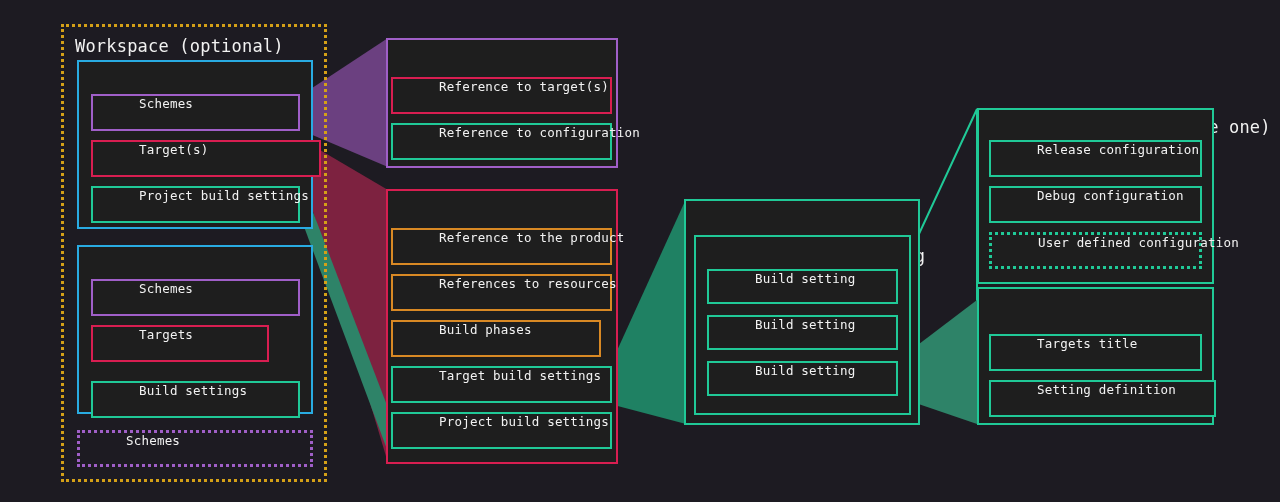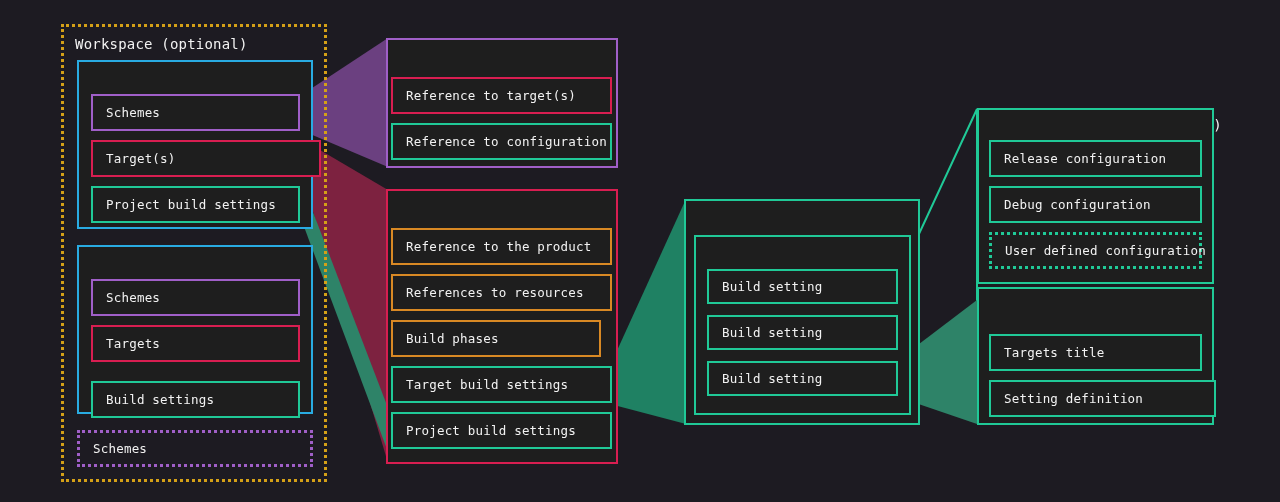--- a/index.html
+++ b/index.html
@@ -34,32 +34,33 @@
     background: #1e1e1e;
     border-style: solid;
     border-width: 2px;
     z-index: 2;
   }
   .box.dotted  { border-style: dotted; border-width: 3px; background: transparent; }
 
   .box-title {
     position: absolute;
     color: #f2f2f2;
-    font-size: 14px;
+    font-size: 17px;
     letter-spacing: 0.2px;
     white-space: nowrap;
   }
 
   .leaf {
     position: absolute;
     background: #1e1e1e;
     border: 2px solid;
     display: flex;
-    align-items: center;
+    align-items: flex-start;
     z-index: 3;
+    padding-left: 33px;
   }
   .leaf.dotted { border-style: dotted; border-width: 3px; }
   .leaf-label {
     color: #f2f2f2;
     font-size: 12.5px;
     letter-spacing: 0.2px;
     padding-left: 13px;
     white-space: nowrap;
   }
 </style>
@@ -99,21 +100,21 @@
   <div class="leaf" style="left:91px; top:186px; width:209px; height:37px; border-color:#20c997;">
     <span class="leaf-label">Project build settings</span>
   </div>
 
   <div class="box" style="left:77px; top:245px; width:236px; height:169px; border-color:#29abe2;"></div>
   <div class="box-title" style="left:91px; top:256px;">Project</div>
 
   <div class="leaf" style="left:91px; top:279px; width:209px; height:37px; border-color:#a05fc8;">
     <span class="leaf-label">Schemes</span>
   </div>
-  <div class="leaf" style="left:91px; top:325px; width:209px; height:37px; border-color:#d81e51;">
+  <div class="leaf" style="left:91px; top:325px; width:178px; height:37px; border-color:#d81e51;">
     <span class="leaf-label">Targets</span>
   </div>
   <div class="leaf" style="left:91px; top:381px; width:209px; height:37px; border-color:#20c997;">
     <span class="leaf-label">Build settings</span>
   </div>
 
   <div class="leaf dotted" style="left:77px; top:430px; width:236px; height:37px; border-color:#a05fc8; background:transparent;">
     <span class="leaf-label">Schemes</span>
   </div>
 

